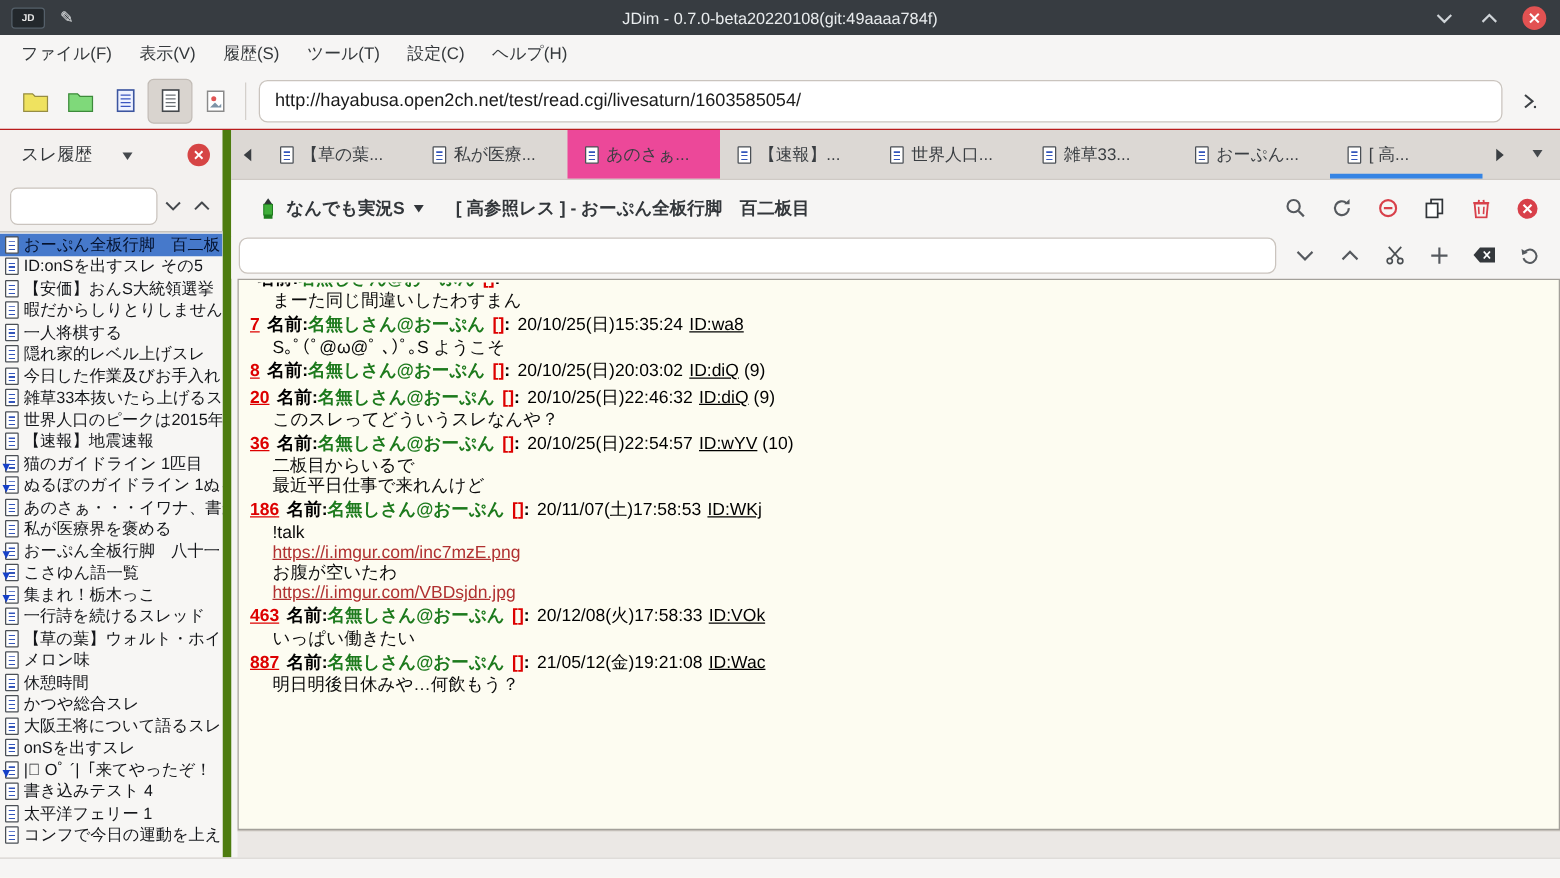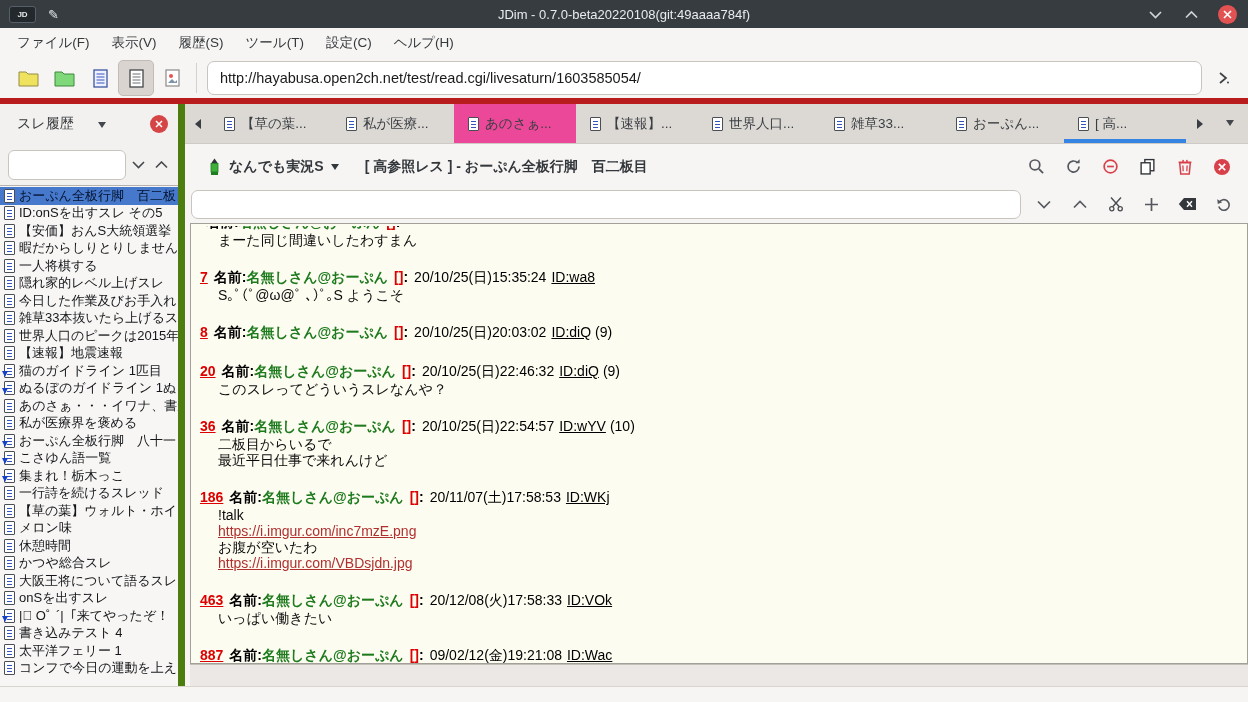--- a/index.html
+++ b/index.html
@@ -14,21 +14,21 @@
   .tb-title { position:absolute; left:0; right:0; text-align:center; font-size:13px; color:#e9ecee; pointer-events:none; }
   .win-btns { margin-left:auto; display:flex; align-items:center; gap:14px; padding-right:10px; }
   .win-btn { width:22px; height:22px; display:flex; align-items:center; justify-content:center; }
   .close-circle { width:19px; height:19px; border-radius:50%; background:#e25252; display:flex; align-items:center; justify-content:center; }
 
   
   .menubar { height:30px; background:#f6f5f4; display:flex; align-items:center; padding-left:6px; flex:none; font-size:13.5px; color:#35393c; }
   .menu-item { padding:5px 11px; border-radius:3px; }
 
   
-  .toolbar { height:46px; background:#f6f5f4; border-bottom:6px solid #b91c1c; display:flex; align-items:center; padding:0 10px; flex:none; }
+  .toolbar { height:46px; background:#f6f5f4; border-bottom:1px solid #b91c1c; display:flex; align-items:center; padding:0 10px; flex:none; }
   .tool-btn { width:36px; height:36px; border-radius:5px; display:flex; align-items:center; justify-content:center; flex:none; }
   .tool-btn.pressed { background:#d9d4cf; border:1px solid #c2bcb6; }
   .vsep { width:1px; height:30px; background:#d4d0cb; margin:0 10px 0 6px; flex:none; }
   .url-input { flex:1; height:34px; border:1px solid #cac4be; border-radius:7px; background:#fff; padding:0 12px; font-size:14.5px; color:#1a1a1a; font-family:inherit; outline:none; }
   .go-btn { width:30px; height:30px; margin-left:6px; display:flex; align-items:center; justify-content:center; font-size:19px; color:#3d4145; flex:none; }
 
   
   .main { flex:1; display:flex; min-height:0; }
 
   
@@ -73,21 +73,21 @@
   .thread-icons { margin-left:auto; display:flex; align-items:center; gap:8px; }
   .icon-btn { width:29px; height:29px; display:flex; align-items:center; justify-content:center; border-radius:4px; flex:none; }
 
   
   .find-bar { height:34px; background:#f6f5f4; display:flex; align-items:center; padding:0 10px 4px 6px; flex:none; }
   .find-input { flex:1; height:29px; border:1px solid #cac4be; border-radius:7px; background:#fff; padding:0 10px; font-family:inherit; font-size:13px; outline:none; }
   .find-icons { display:flex; align-items:center; gap:7px; margin-left:8px; }
 
   
   .content { flex:1; background:#fdfcf1; border:1px solid #a3a09a; margin:0 0 0 5px; overflow:hidden; padding:2px 6px 0 9px; font-size:14px; line-height:16px; color:#0b0b0b; }
-  .post { margin-top:20px; }
+  .post { margin-top:2px; }
   .post:first-child { margin-top:0; }
   .ph-wrap { overflow:visible; }
   .post.clipped .ph-wrap { height:6px; overflow:hidden; }
   .post.clipped .post-header { margin-top:-13px; }
   .post-header { line-height:19px; white-space:nowrap; }
   .pnum { color:#dd0000; text-decoration:underline; font-weight:bold; margin-right:6px; }
   .pname-label { color:#000; font-weight:bold; }
   .pname { color:#1d7a1d; font-weight:bold; }
   .pmail { color:#dd0000; font-weight:bold; margin-left:6px; }
   .pcolon { color:#000; font-weight:bold; margin-right:6px; }
@@ -531,21 +531,21 @@
             <div class="post">
     <div class="ph-wrap">
       <div class="post-header"><span class="pnum">463</span><span class="pname-label">名前:</span><span class="pname">名無しさん@おーぷん</span><span class="pmail">[]</span><span class="pcolon">:</span><span class="pdate">20/12/08(火)17:58:33</span><span class="pid">ID:VOk</span><span class="pcount"></span></div>
     </div>
     <div class="post-body">
                 <div class="body-line">いっぱい働きたい</div>
               </div>
   </div>
             <div class="post">
     <div class="ph-wrap">
-      <div class="post-header"><span class="pnum">887</span><span class="pname-label">名前:</span><span class="pname">名無しさん@おーぷん</span><span class="pmail">[]</span><span class="pcolon">:</span><span class="pdate">09/02/12(金)19:21:08</span><span class="pid">ID:Wac</span><span class="pcount"></span></div>
+      <div class="post-header"><span class="pnum">887</span><span class="pname-label">名前:</span><span class="pname">名無しさん@おーぷん</span><span class="pmail">[]</span><span class="pcolon">:</span><span class="pdate">21/05/12(金)19:21:08</span><span class="pid">ID:Wac</span><span class="pcount"></span></div>
     </div>
     <div class="post-body">
                 <div class="body-line">明日明後日休みや…何飲もう？</div>
               </div>
   </div>
           </div>
       </div>
 
       <div class="pane-status"></div>
     </div>

